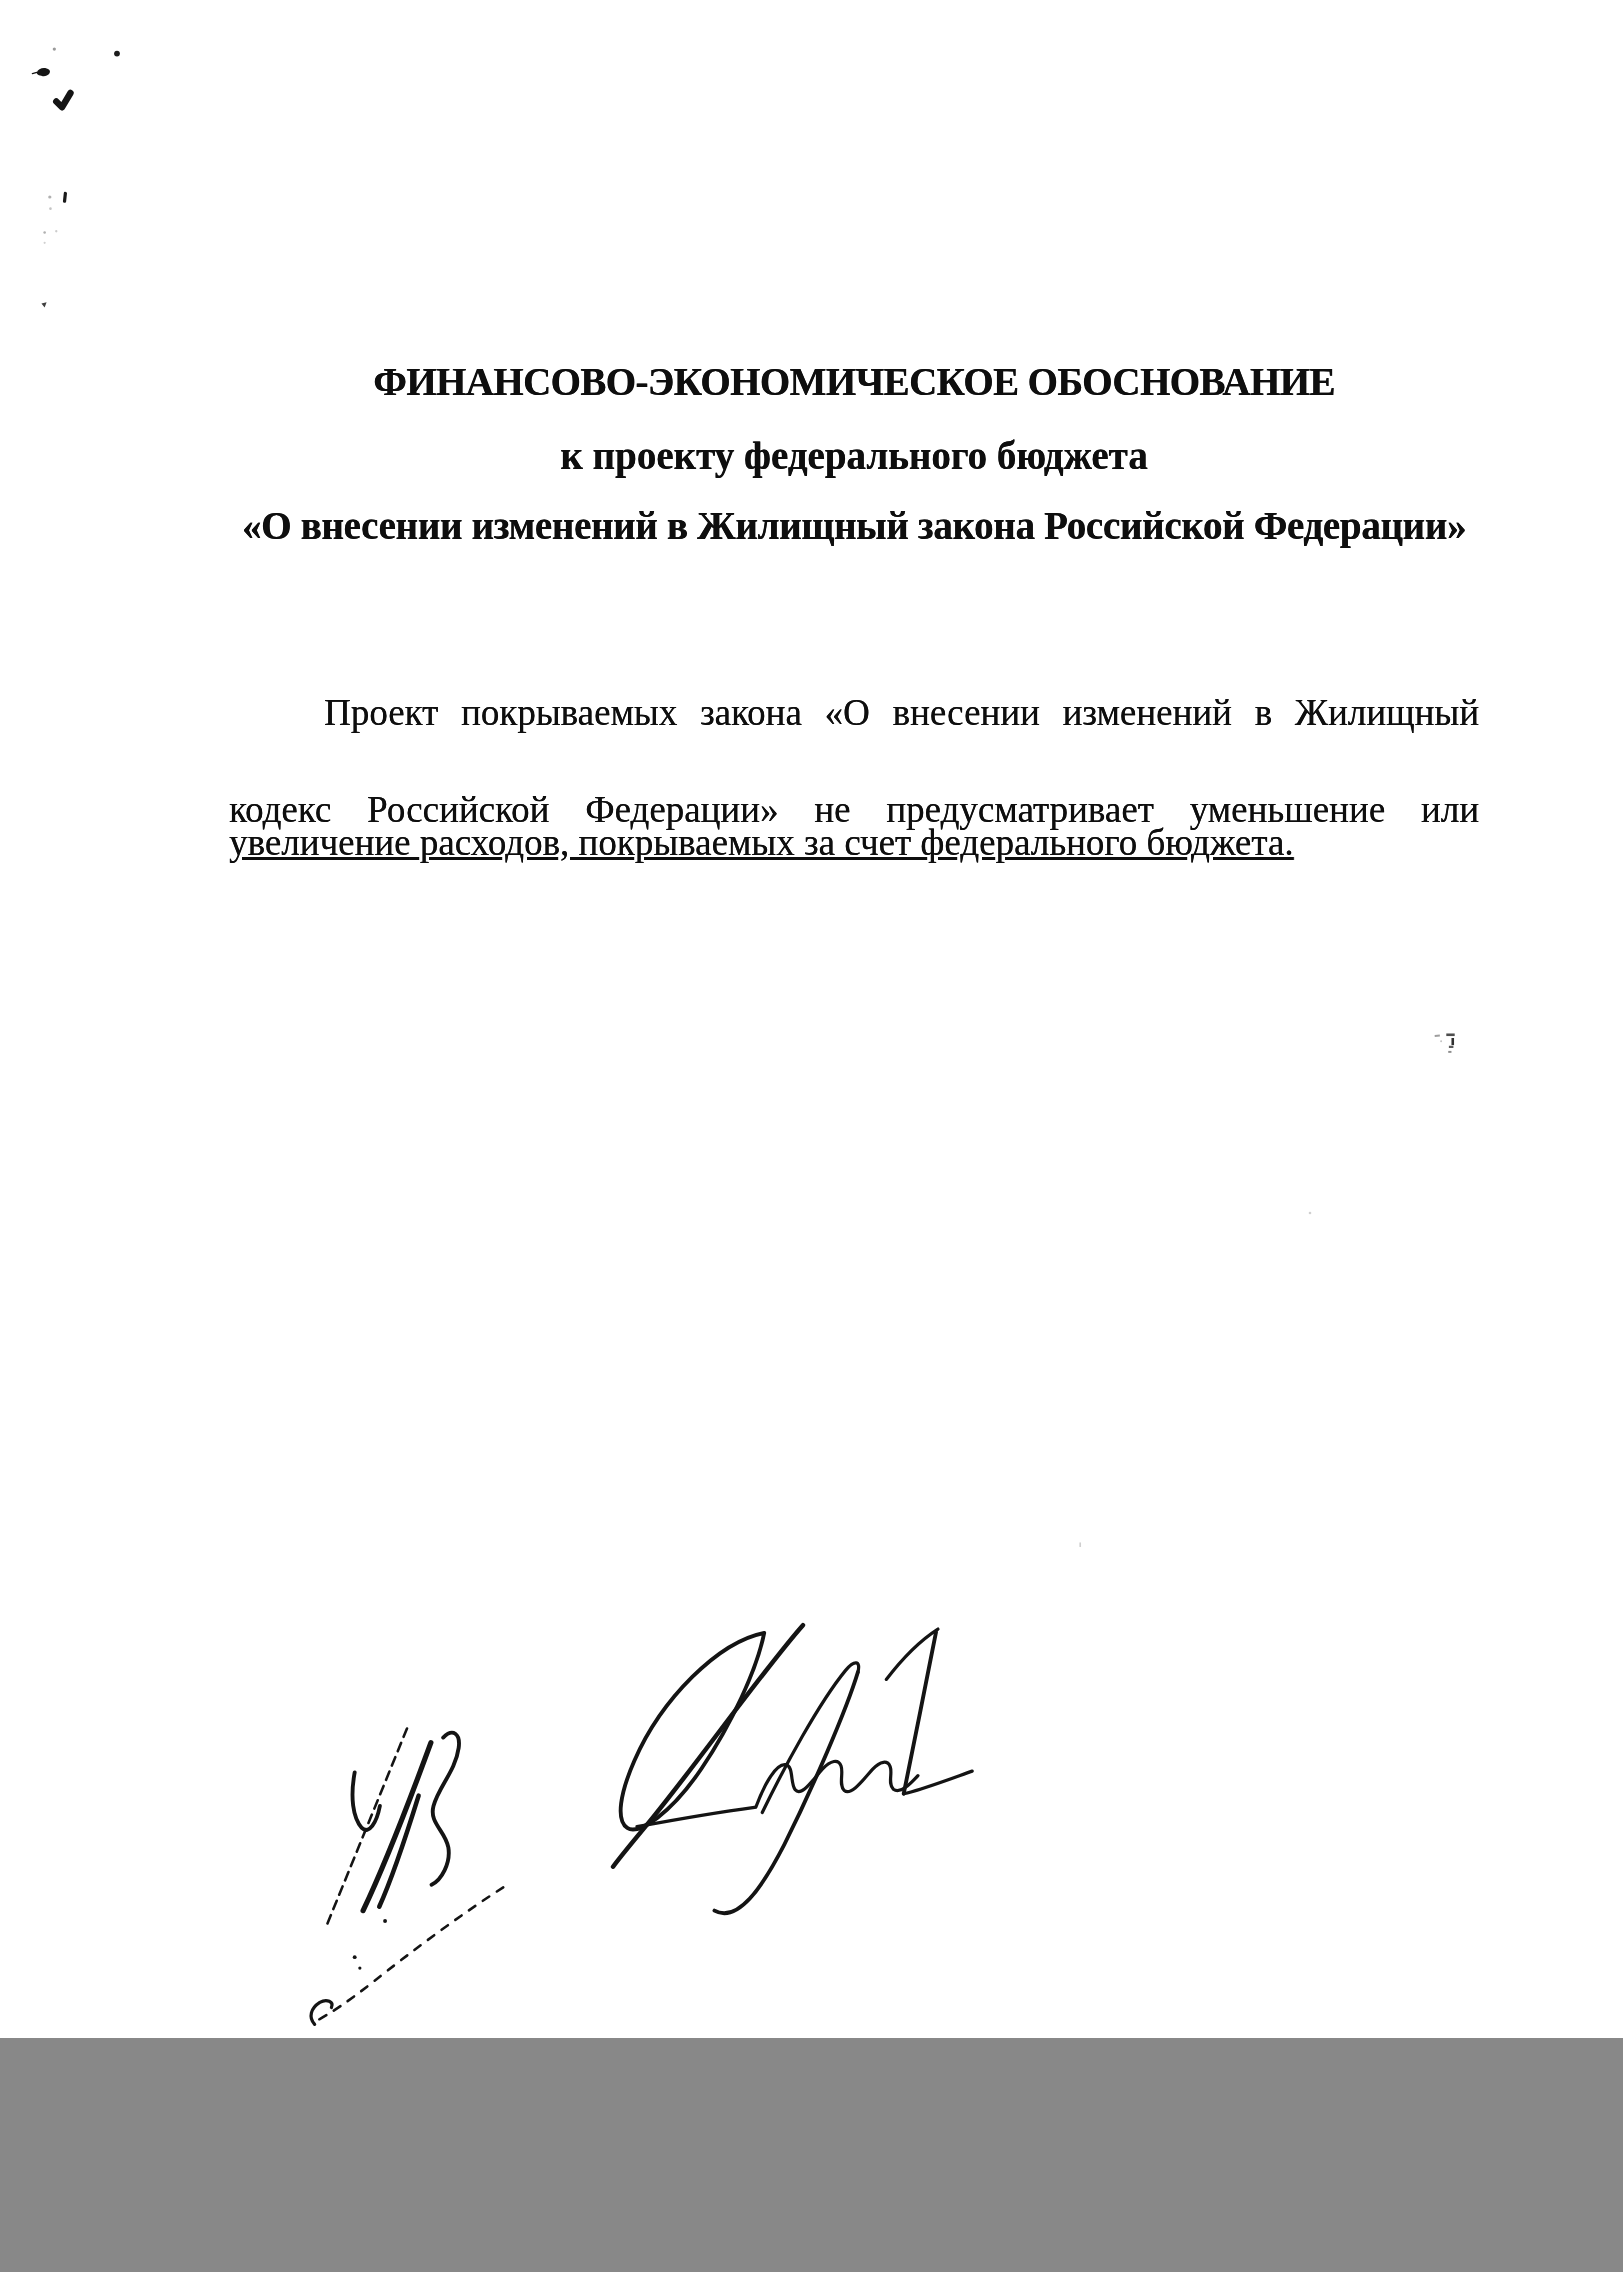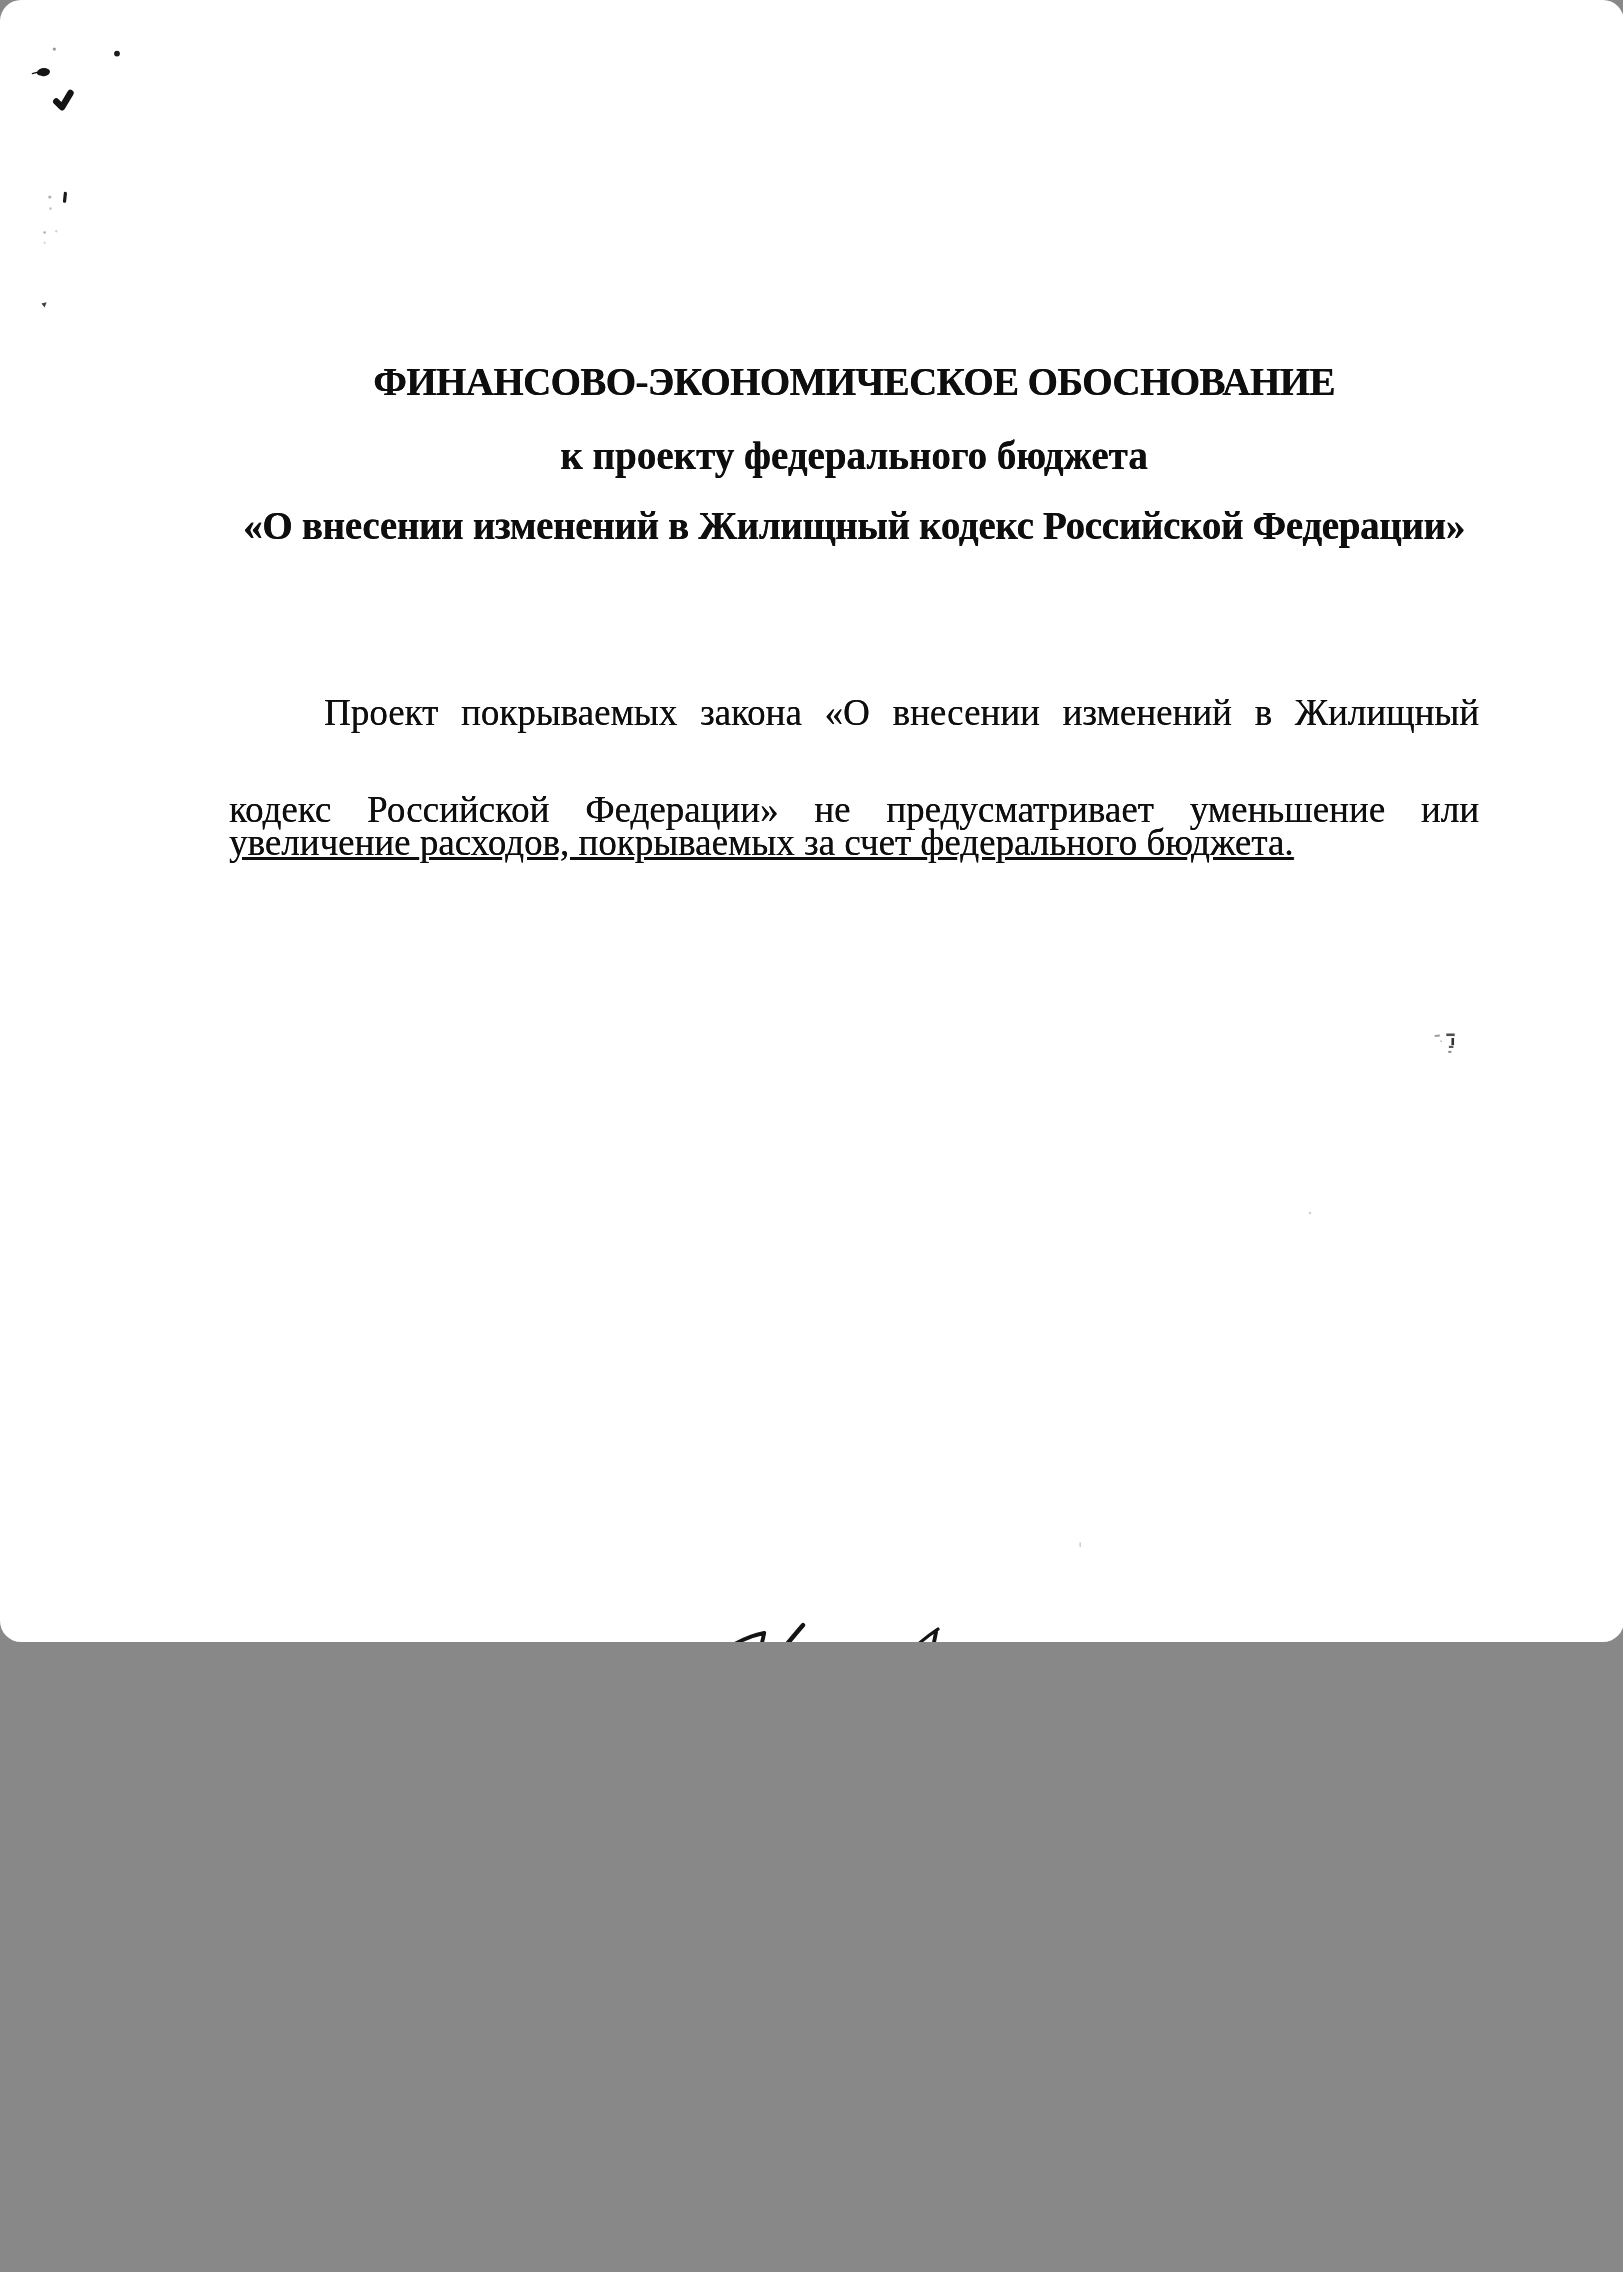--- a/index.html
+++ b/index.html
@@ -3,27 +3,26 @@
 <meta charset="utf-8">
 <style>
   html, body {
     margin: 0;
     padding: 0;
     background: #888;
   }
   .page {
     position: relative;
     width: 1624px;
-    height: 1642px;
+    height: 2038px;
     margin: 0 auto;
     background: #ffffff;
     font-family: "Liberation Serif", "DejaVu Serif", serif;
     color: #0e0e0e;
     overflow: hidden;
-    border-radius: 21px;
   }
   .h {
     position: absolute;
     left: 229px;
     width: 1250px;
     text-align: center;
     font-weight: bold;
     line-height: 1.2;
     text-shadow: 0.3px 0 0 currentColor;
     white-space: nowrap;
@@ -59,21 +58,21 @@
   }
 </style>
 </head>
 <body>
 
 <div class="page">
 
   <div class="heading">
     <div class="h h1">ФИНАНСОВО-ЭКОНОМИЧЕСКОЕ ОБОСНОВАНИЕ</div>
     <div class="h h2">к проекту федерального бюджета</div>
-    <div class="h h3">«О внесении изменений в Жилищный кодекс Российской Федерации»</div>
+    <div class="h h3">«О внесении изменений в Жилищный закона Российской Федерации»</div>
   </div>
 
   <div>
     <div class="bline l1">Проект покрываемых закона «О внесении изменений в Жилищный</div>
     <div class="bline l2">кодекс Российской Федерации» не предусматривает уменьшение или</div>
     <div class="bline l3">увеличение расходов, покрываемых за счет федерального бюджета.</div>
   </div>
 
   <svg class="overlay" viewBox="0 0 2514 3519" xmlns="http://www.w3.org/2000/svg">
 

